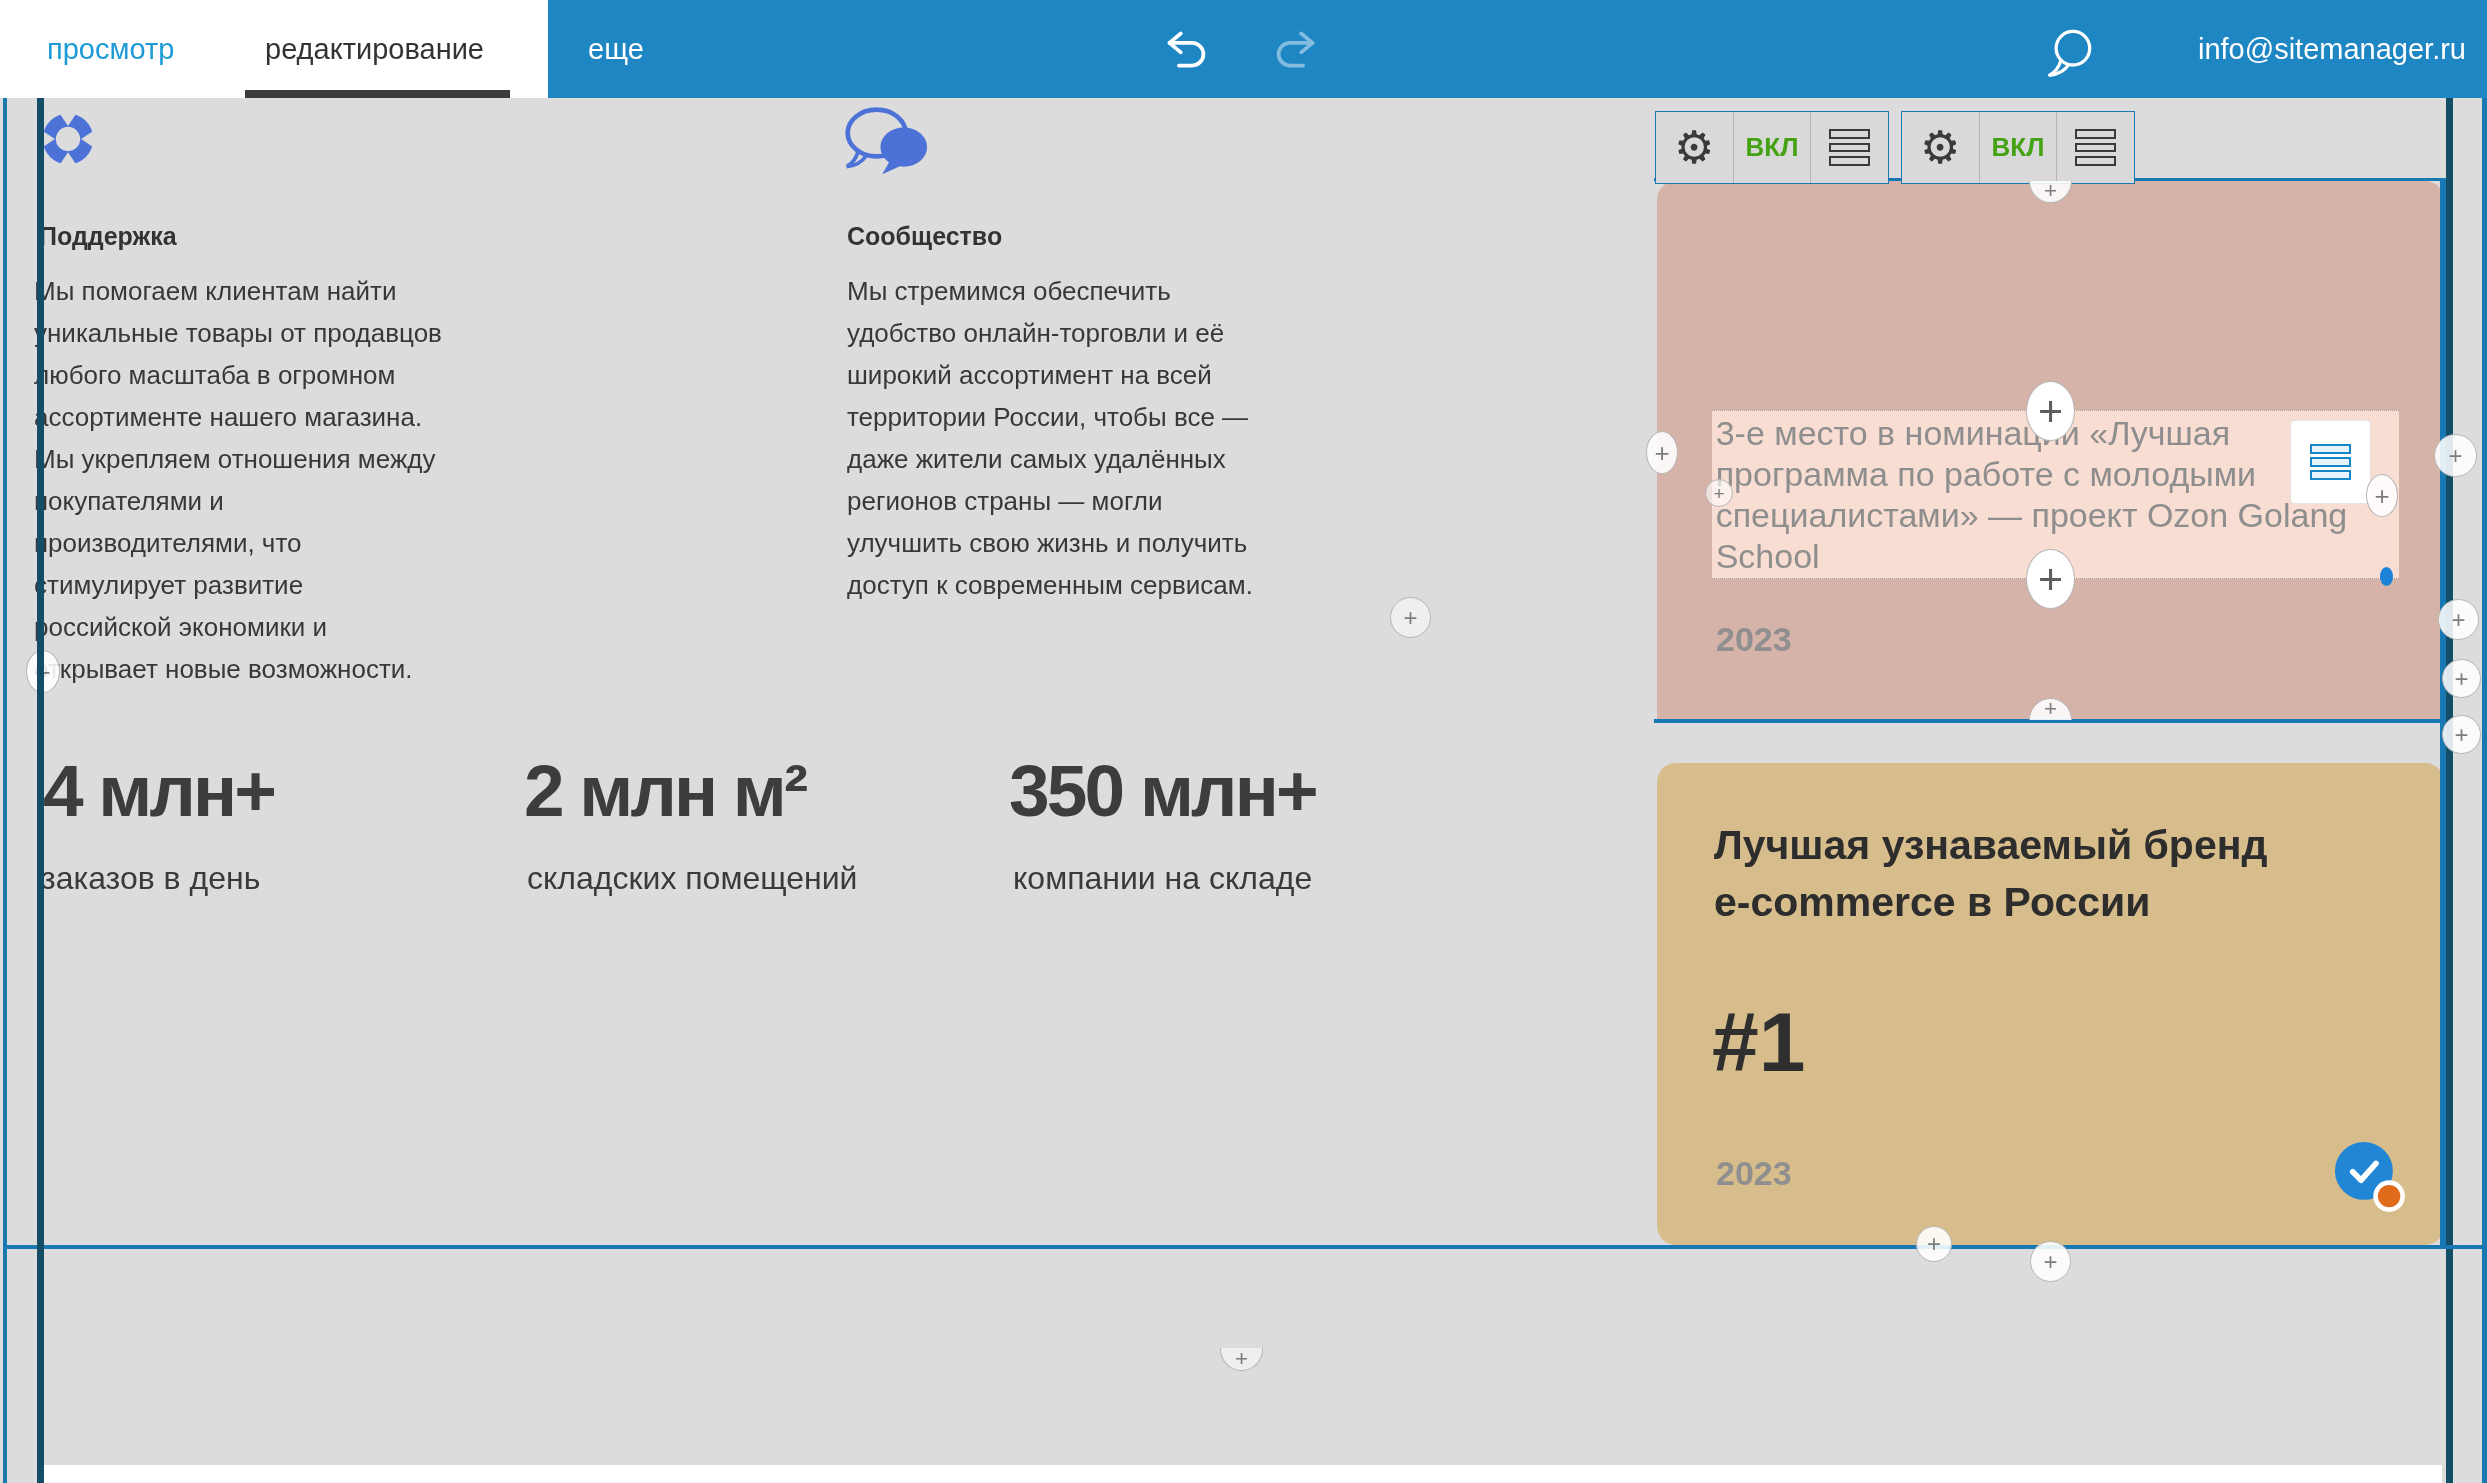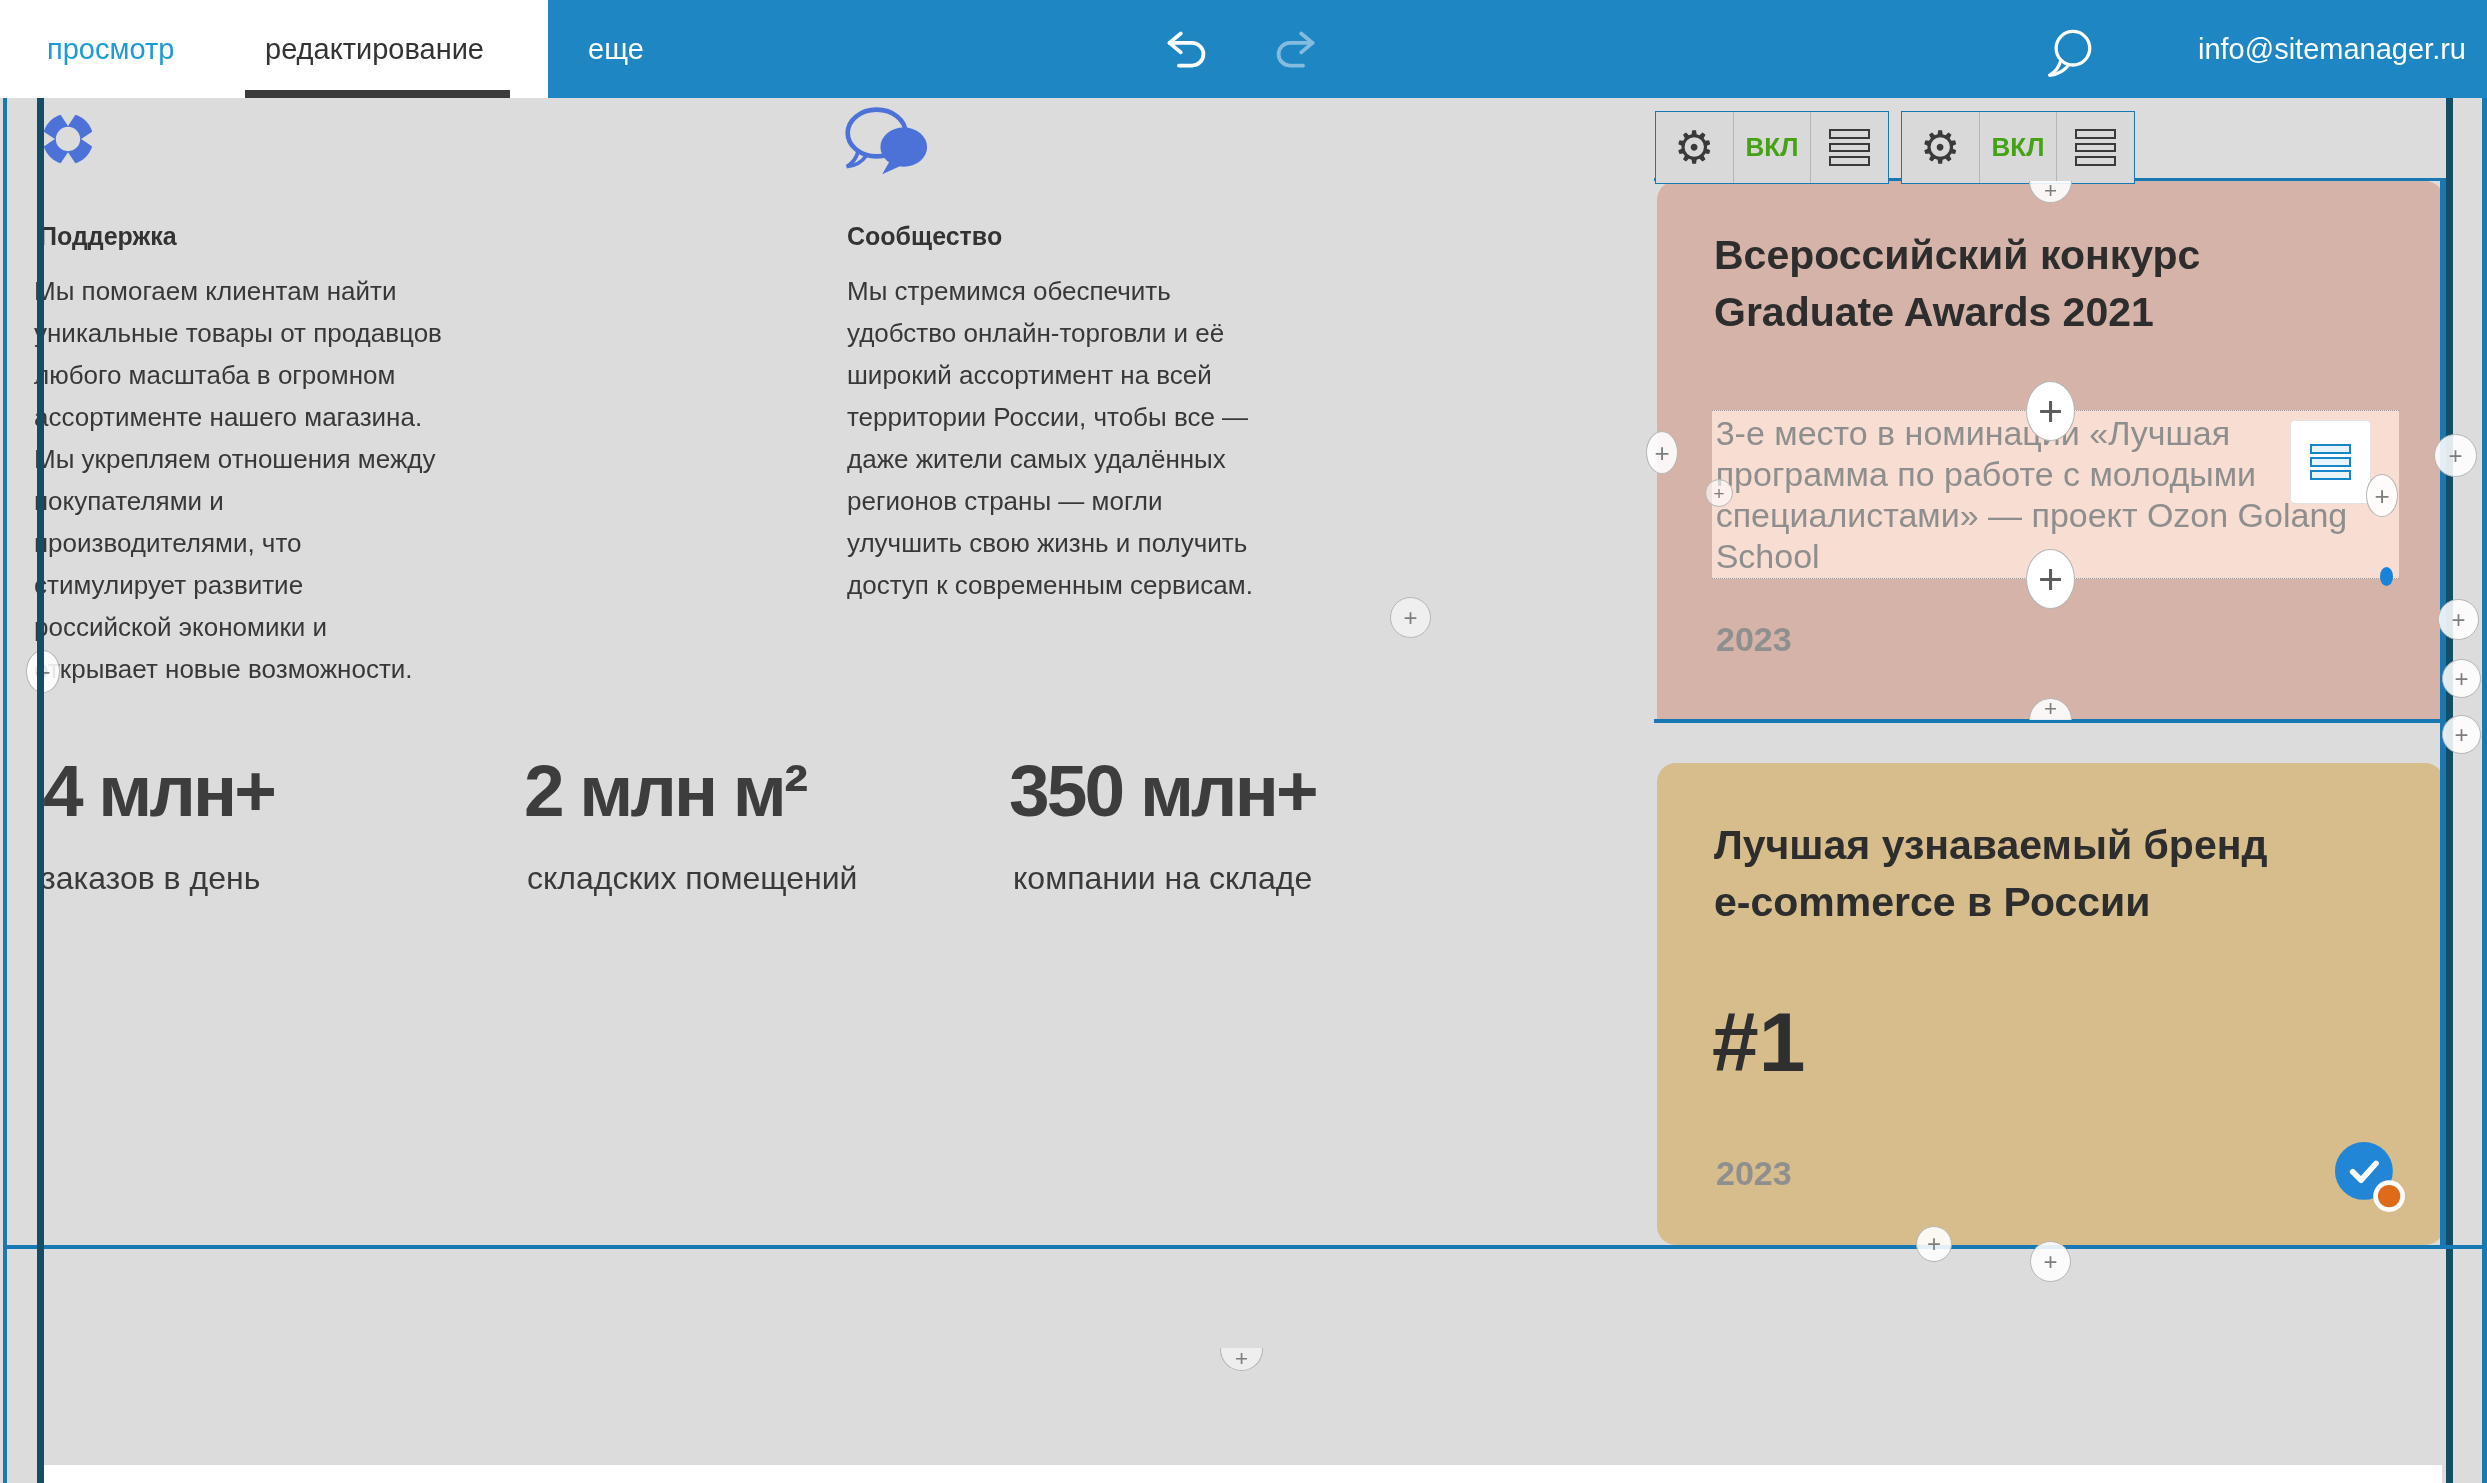--- a/index.html
+++ b/index.html
@@ -168,22 +168,20 @@
       <div class="tb-cell">
         <span class="bars">
             <span></span>
             <span></span>
             <span></span>
           </span>
       </div>
     </div>
 
     <div class="abs card card-pink"></div>
-    <div class="abs card-title" style="top:227px;">Всероссийский конкурс
-Graduate Awards 2021</div>
     <div class="abs award-text-block">
       <div class="award-text">3-е место в номинации «Лучшая
 программа по работе с молодыми
 специалистами» — проект Ozon Golang
 School</div>
     </div>
     <div class="abs fmt-button">
       <span class="bars bars-blue">
           <span></span>
           <span></span>

